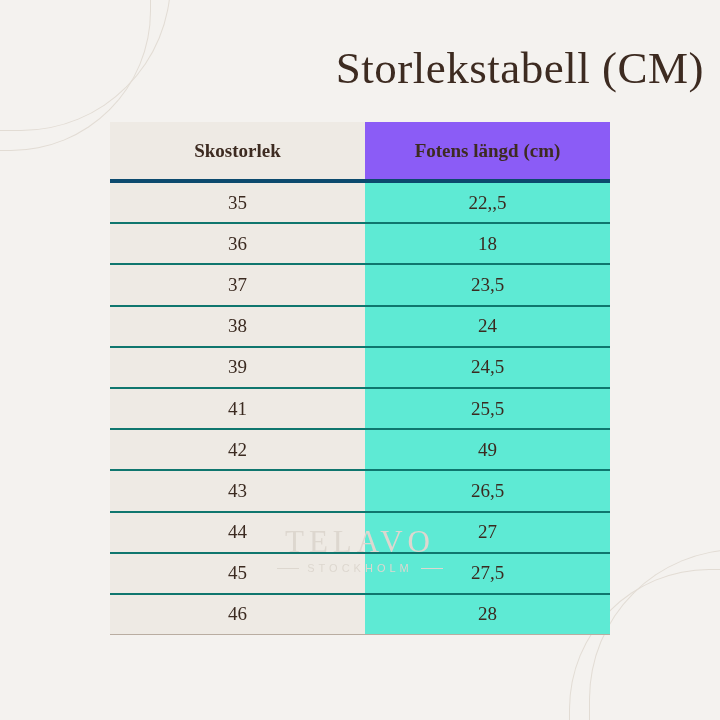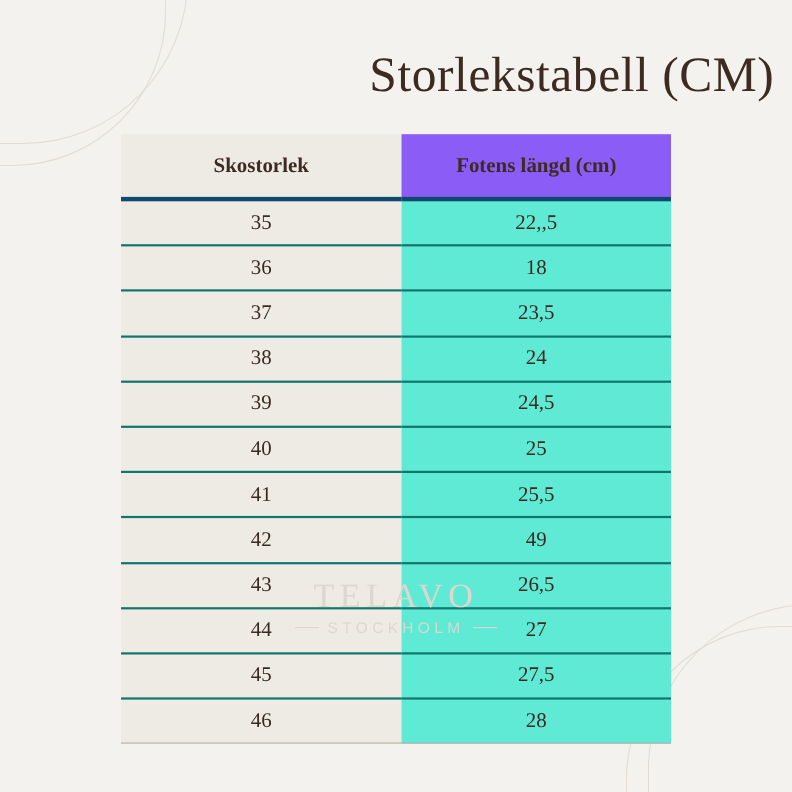--- a/index.html
+++ b/index.html
@@ -136,21 +136,21 @@
   }
   .watermark .wm-main {
     font-family: "Liberation Serif", serif;
     font-size: 31px;
     letter-spacing: 5px;
     color: #ddd7cf;
   }
   .watermark .wm-sub {
     margin-top: 2px;
     font-family: "Liberation Sans", sans-serif;
-    font-size: 14px;
+    font-size: 11px;
     letter-spacing: 4px;
     color: #ddd7cf;
     display: flex;
     align-items: center;
     justify-content: center;
     gap: 8px;
   }
   .watermark .wm-sub .rule {
     display: inline-block;
     width: 22px;
@@ -195,24 +195,20 @@
           <td class="left-col">37</td>
           <td class="right-col">23,5</td>
         </tr>
         <tr>
           <td class="left-col">38</td>
           <td class="right-col">24</td>
         </tr>
         <tr>
           <td class="left-col">39</td>
           <td class="right-col">24,5</td>
-        </tr>
-        <tr>
-          <td class="left-col">40</td>
-          <td class="right-col">25</td>
         </tr>
         <tr>
           <td class="left-col">41</td>
           <td class="right-col">25,5</td>
         </tr>
         <tr>
           <td class="left-col">42</td>
           <td class="right-col">49</td>
         </tr>
         <tr>

